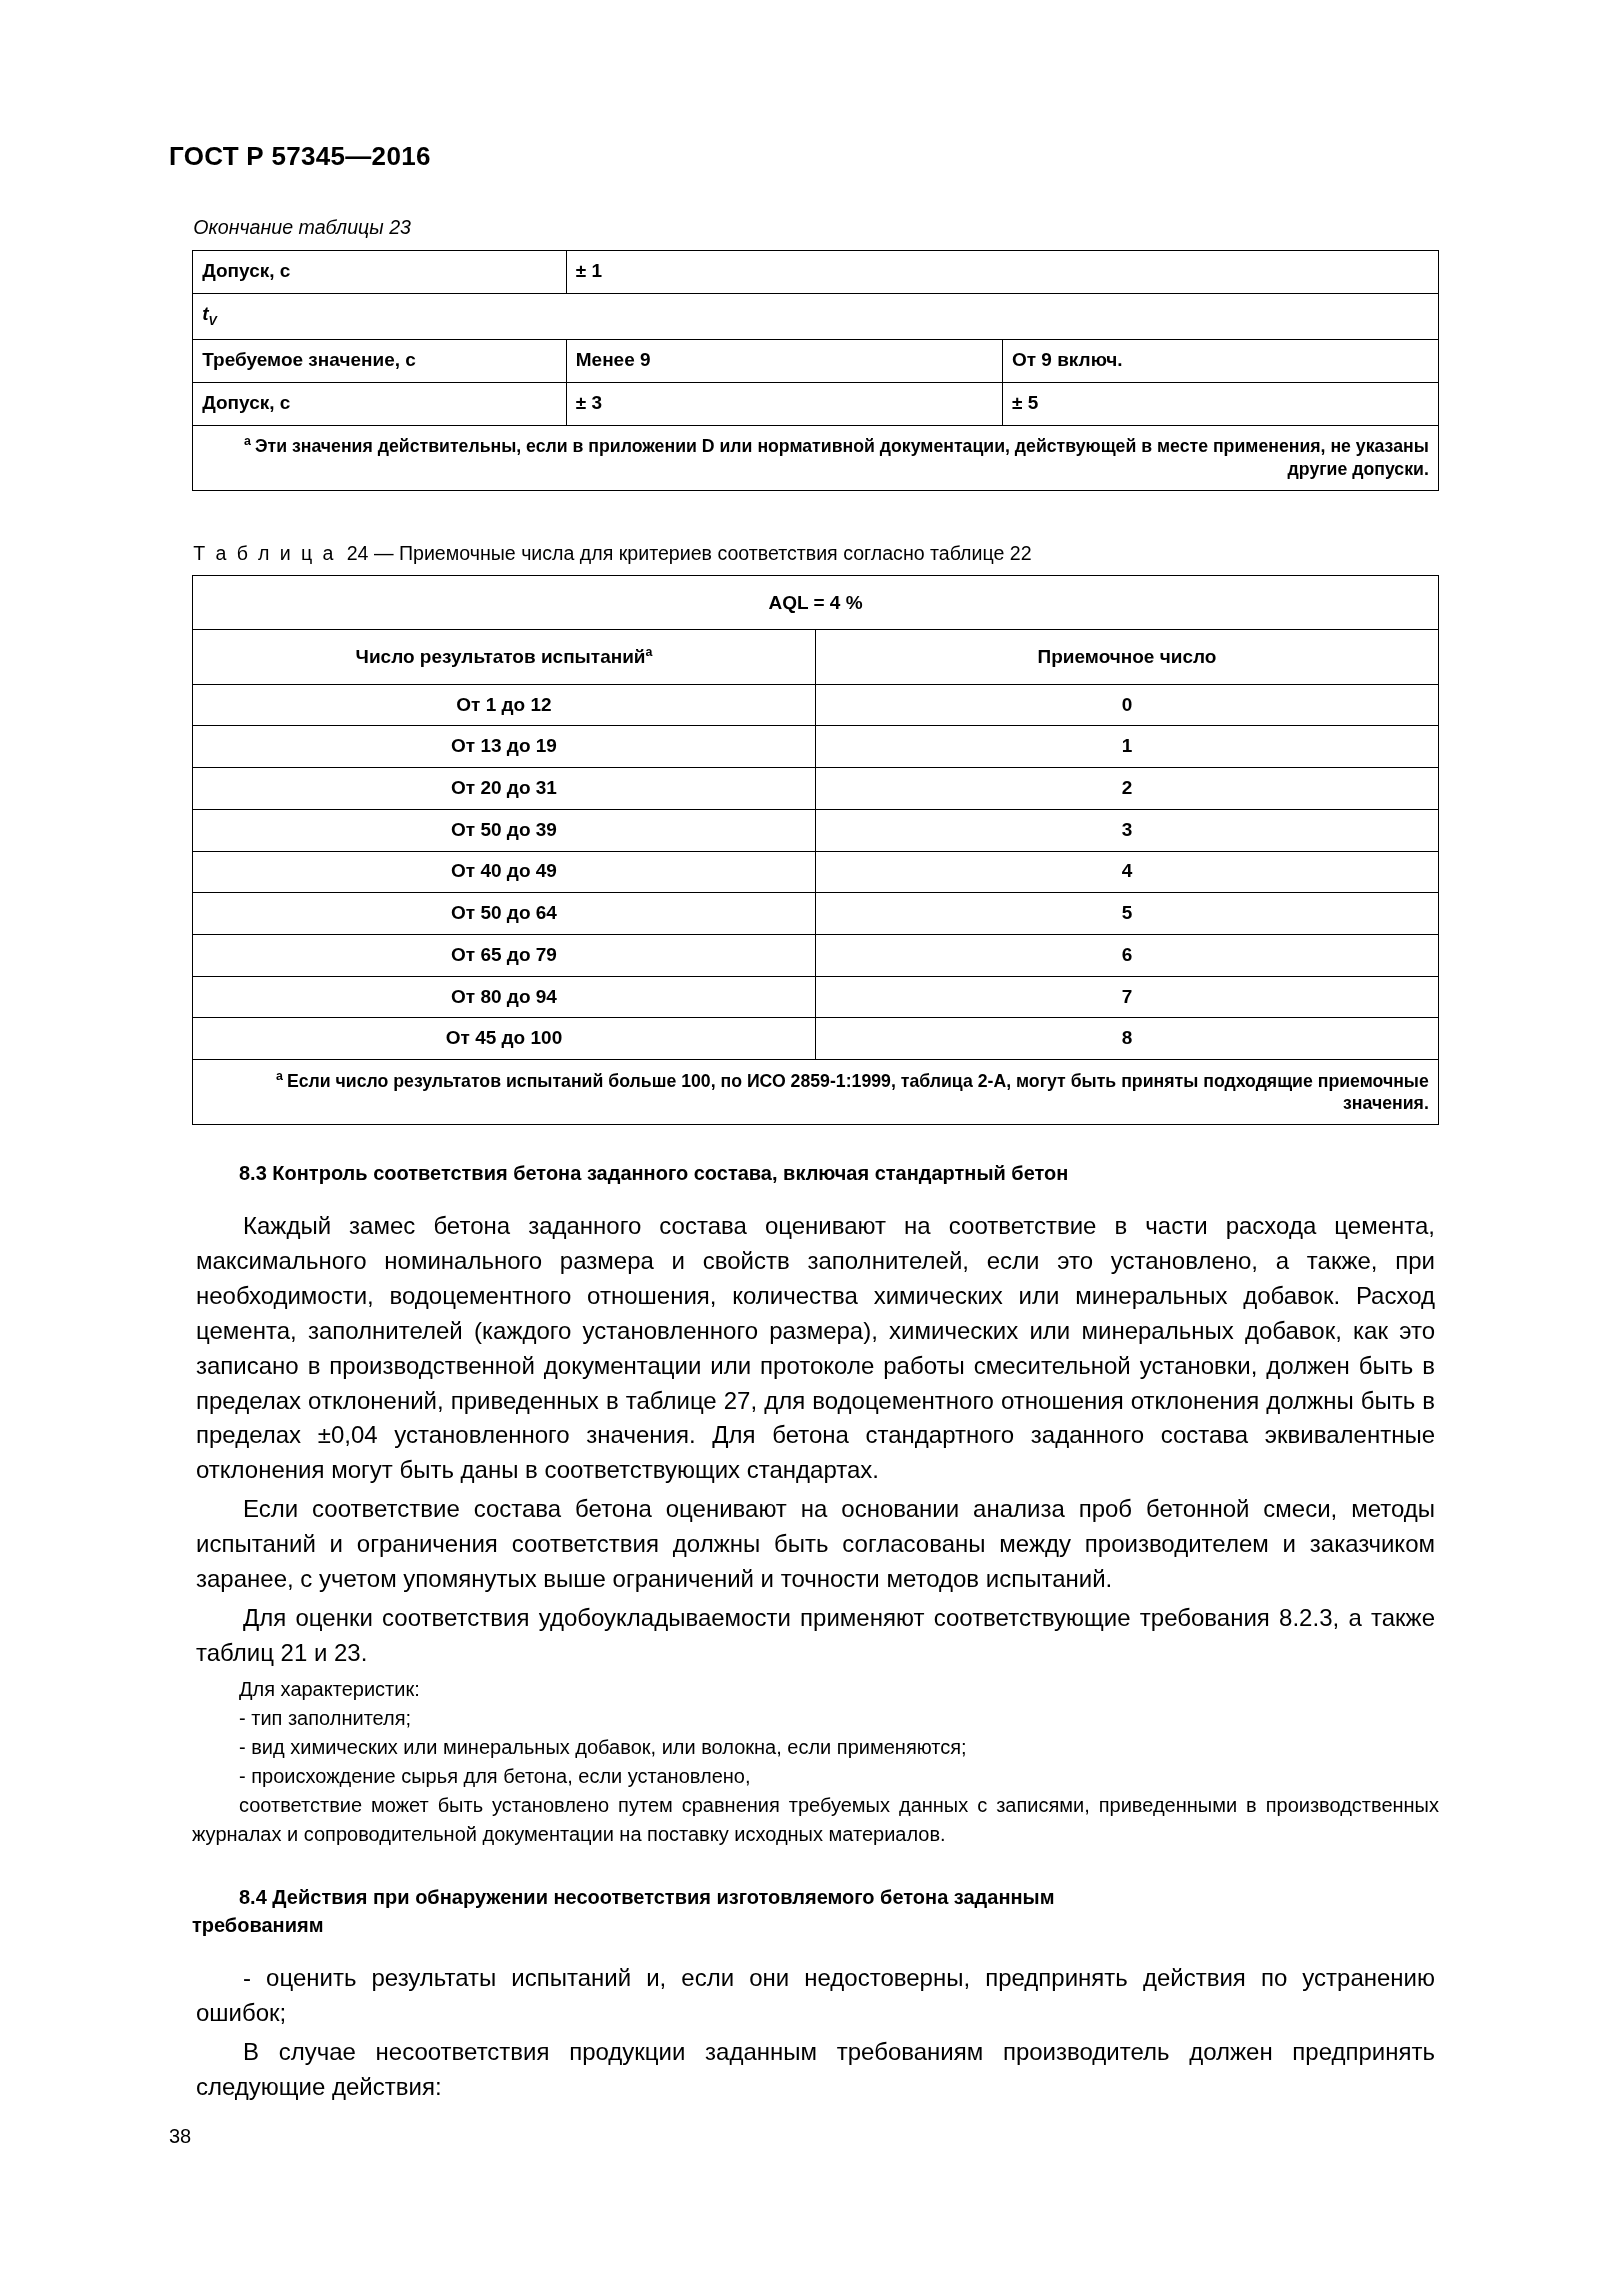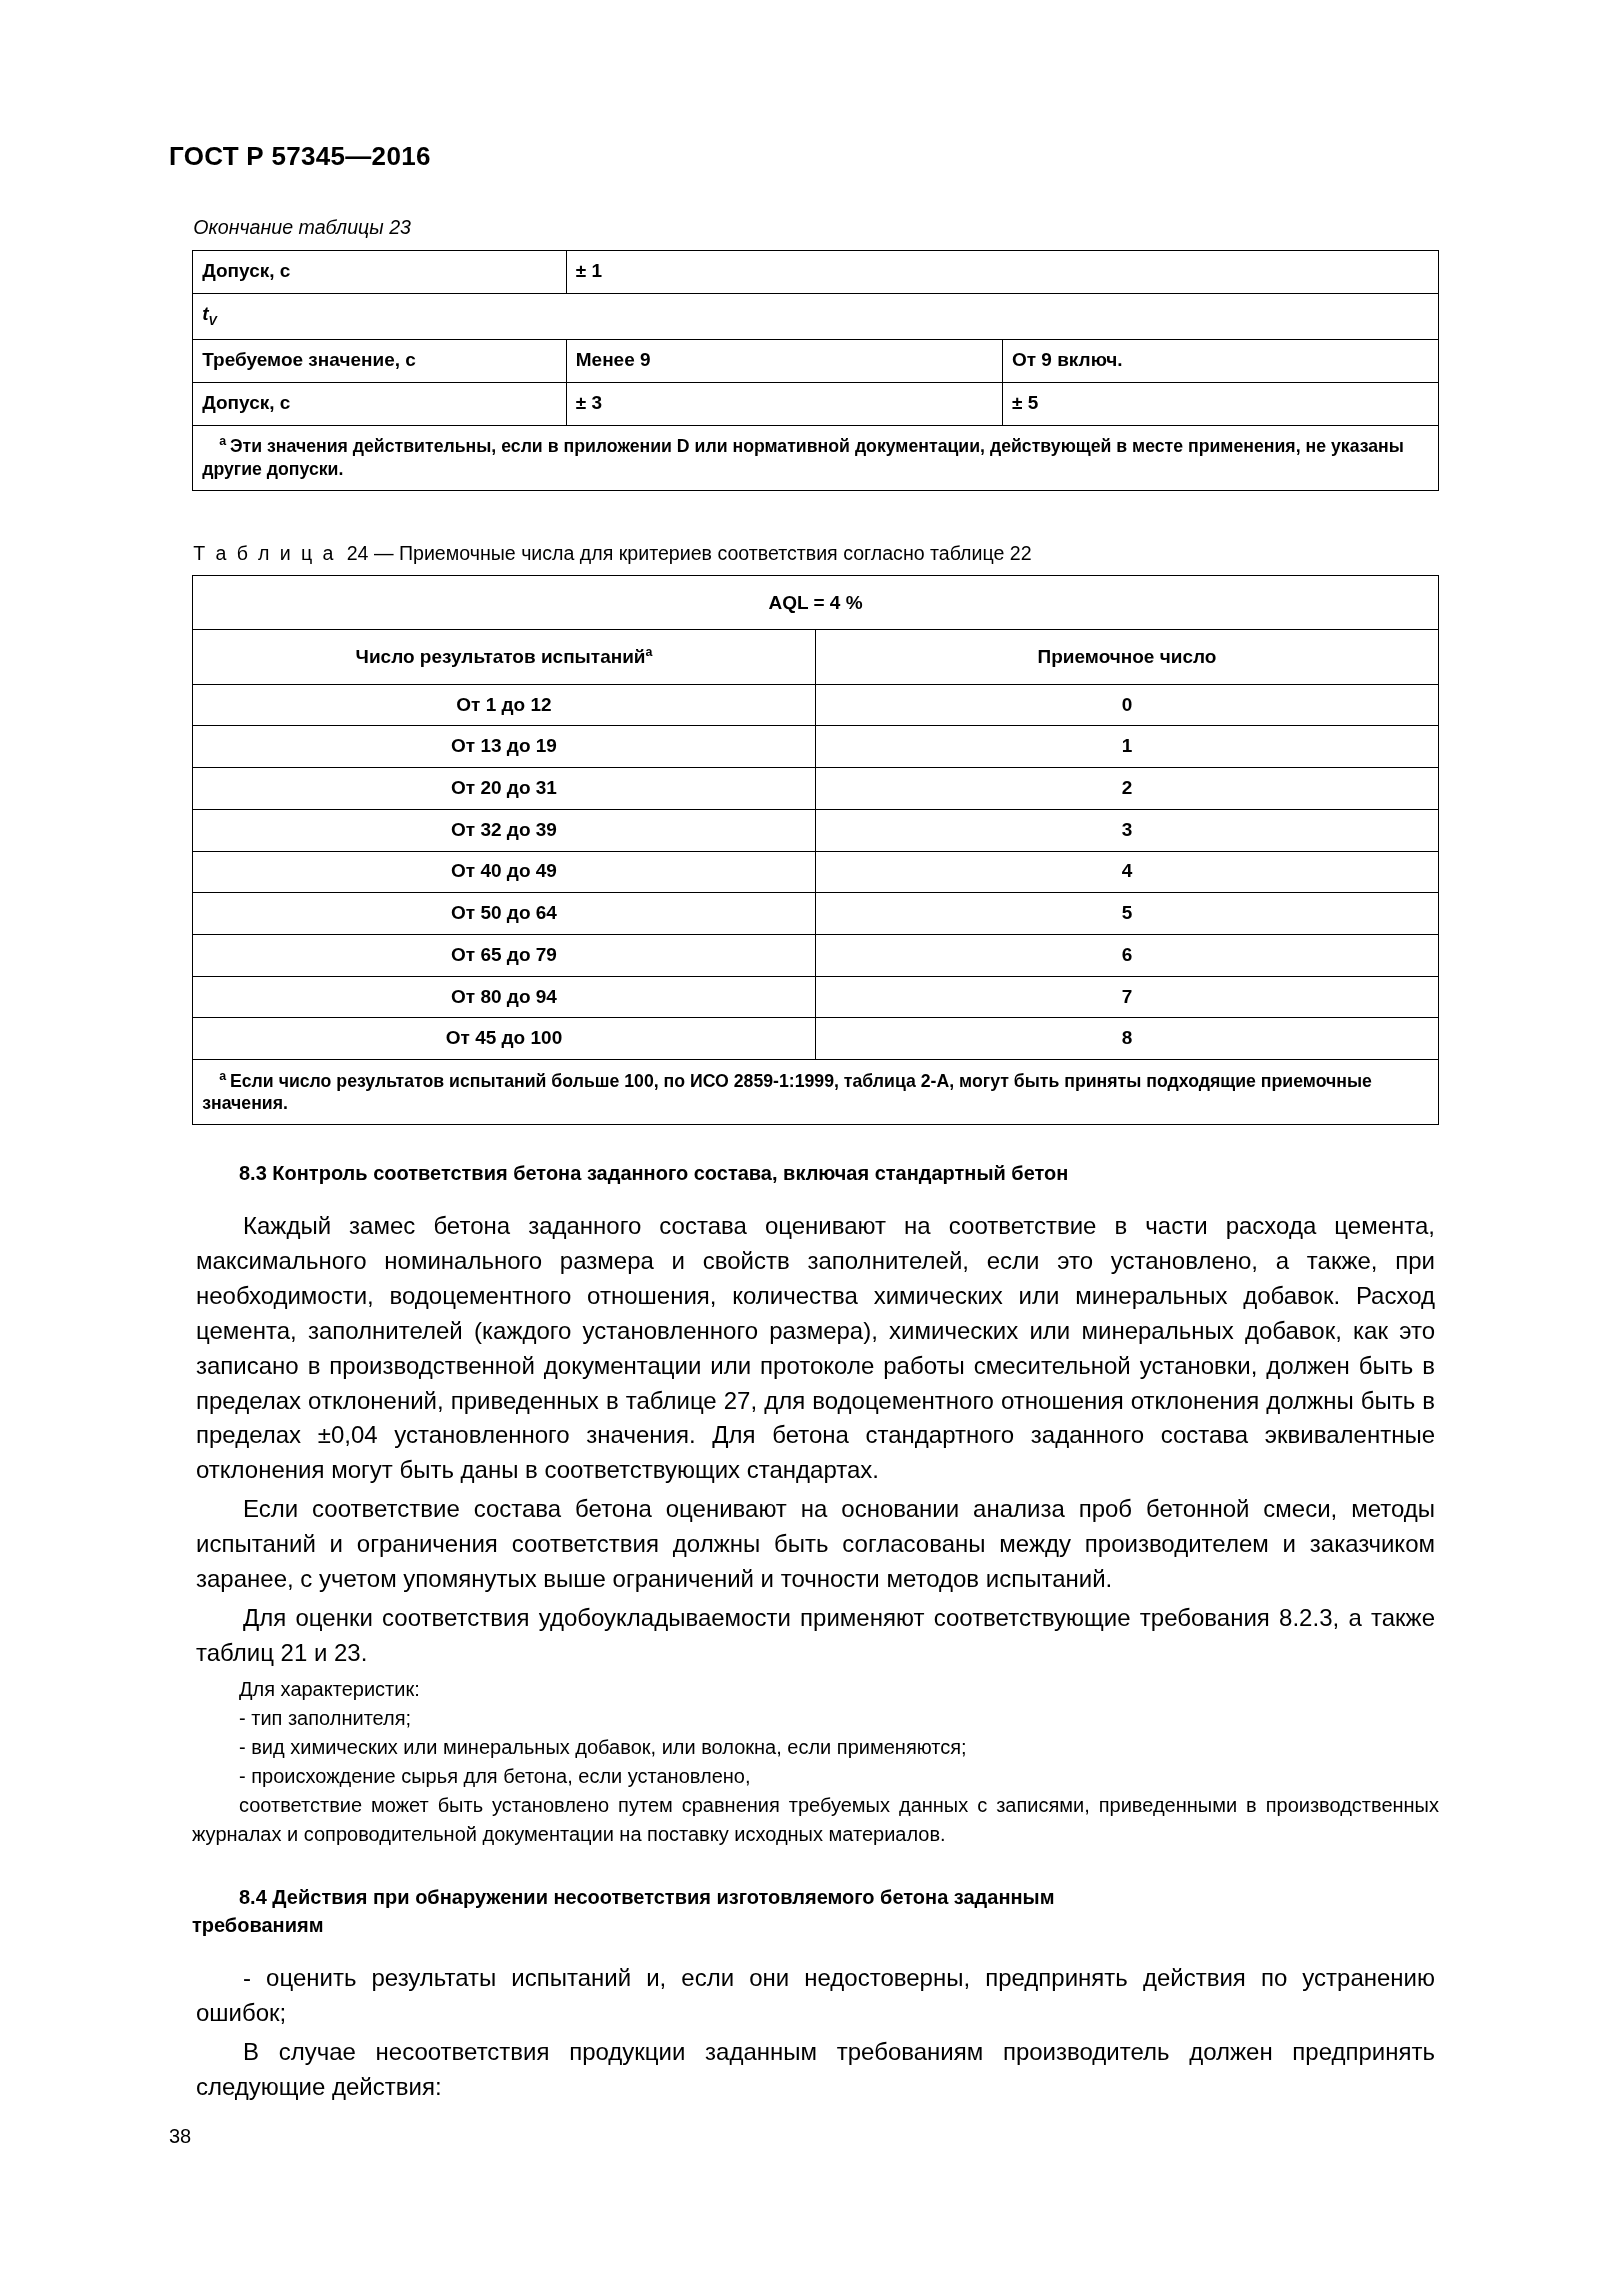--- a/index.html
+++ b/index.html
@@ -74,21 +74,21 @@
   }
   .thick-top > td { border-top-width: 3.3px; }
   .thick-bottom > td { border-bottom-width: 3.3px; }
 
   .c-left   { text-align: left; }
   .c-center { text-align: center; }
 
   .note-cell {
     font-size: 17.7px;
     line-height: 1.40;
-    text-align: left;
+    text-align: right;
     padding: 10.5px 11.8px 10.5px 11.8px;
     margin-top: 20px;
   }
   .note-cell .sup-a {
     font-size: 12.4px;
     vertical-align: super;
     margin-left: 17px;
     margin-right: 3.9px;
   }
   .note-ind { display: inline; }
@@ -216,21 +216,21 @@
         </tr>
         <tr class="data">
           <td class="c1 c-center">От 13 до 19</td>
           <td class="c2 c-center">1</td>
         </tr>
         <tr class="data">
           <td class="c1 c-center">От 20 до 31</td>
           <td class="c2 c-center">2</td>
         </tr>
         <tr class="data">
-          <td class="c1 c-center">От 32 до 39</td>
+          <td class="c1 c-center">От 50 до 39</td>
           <td class="c2 c-center">3</td>
         </tr>
         <tr class="data">
           <td class="c1 c-center">От 40 до 49</td>
           <td class="c2 c-center">4</td>
         </tr>
         <tr class="data">
           <td class="c1 c-center">От 50 до 64</td>
           <td class="c2 c-center">5</td>
         </tr>

